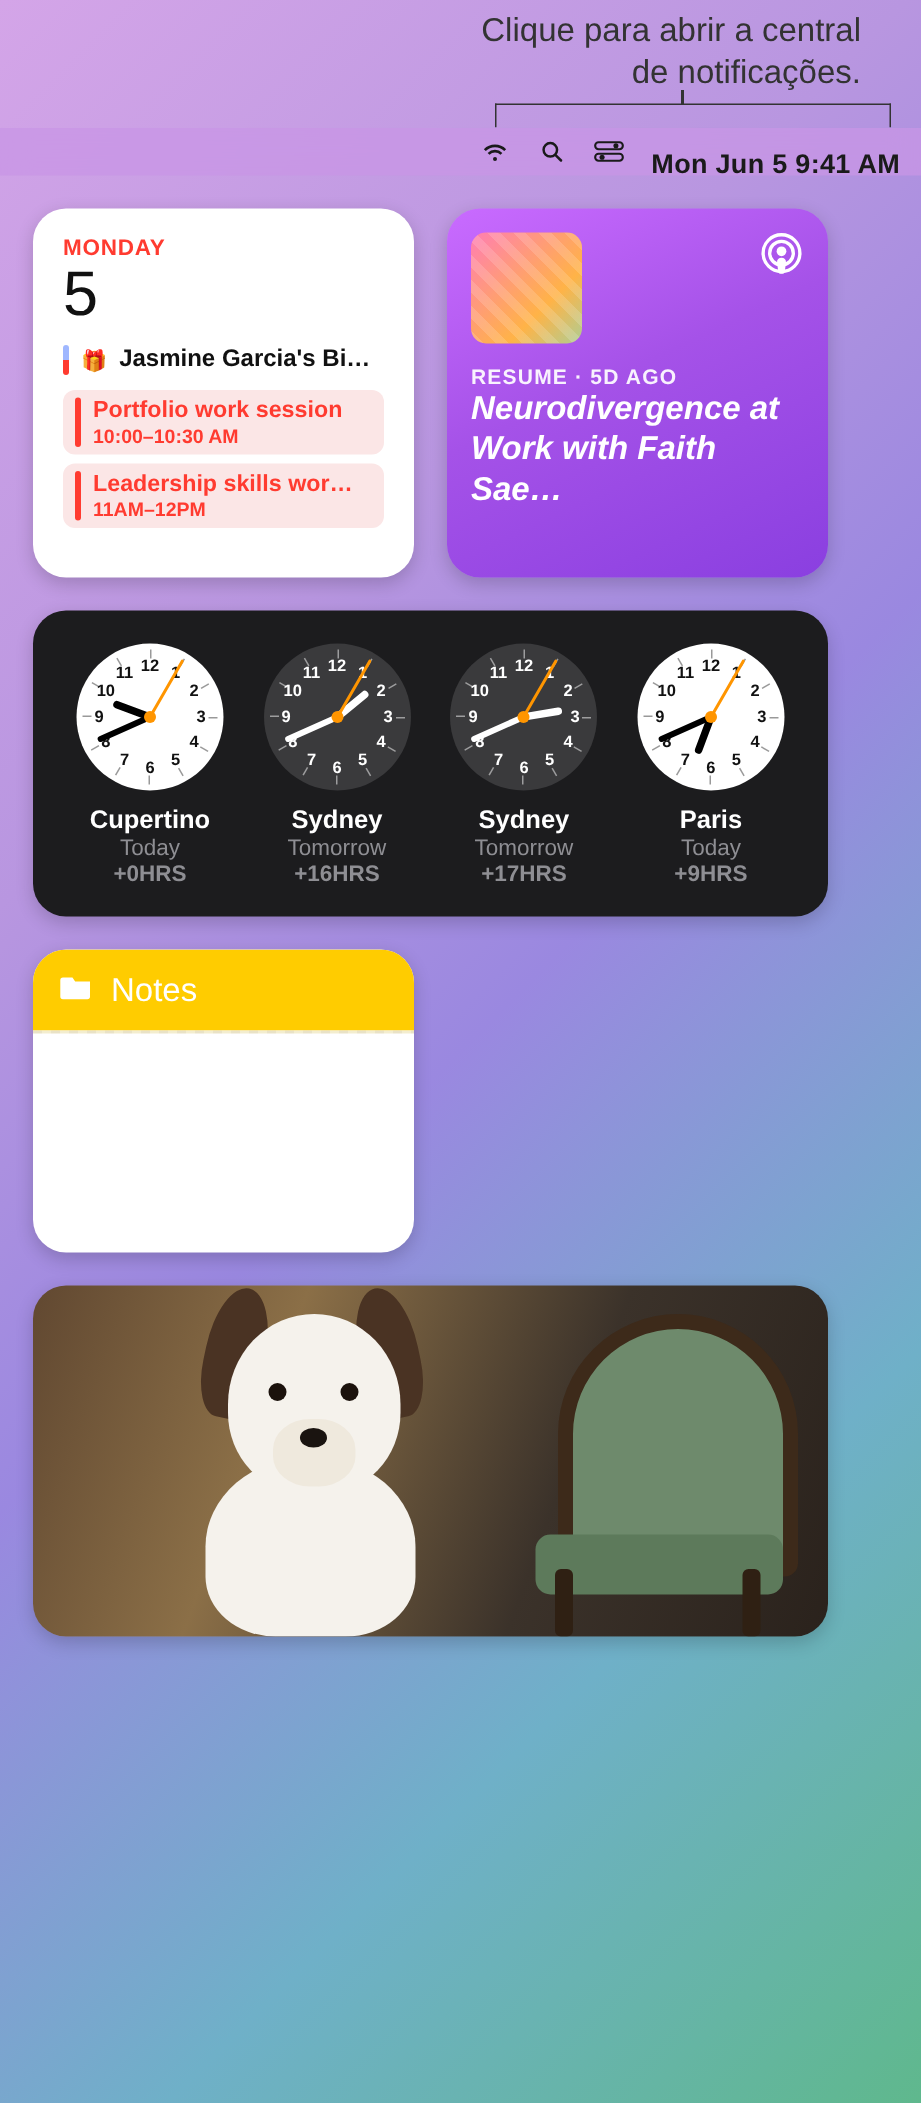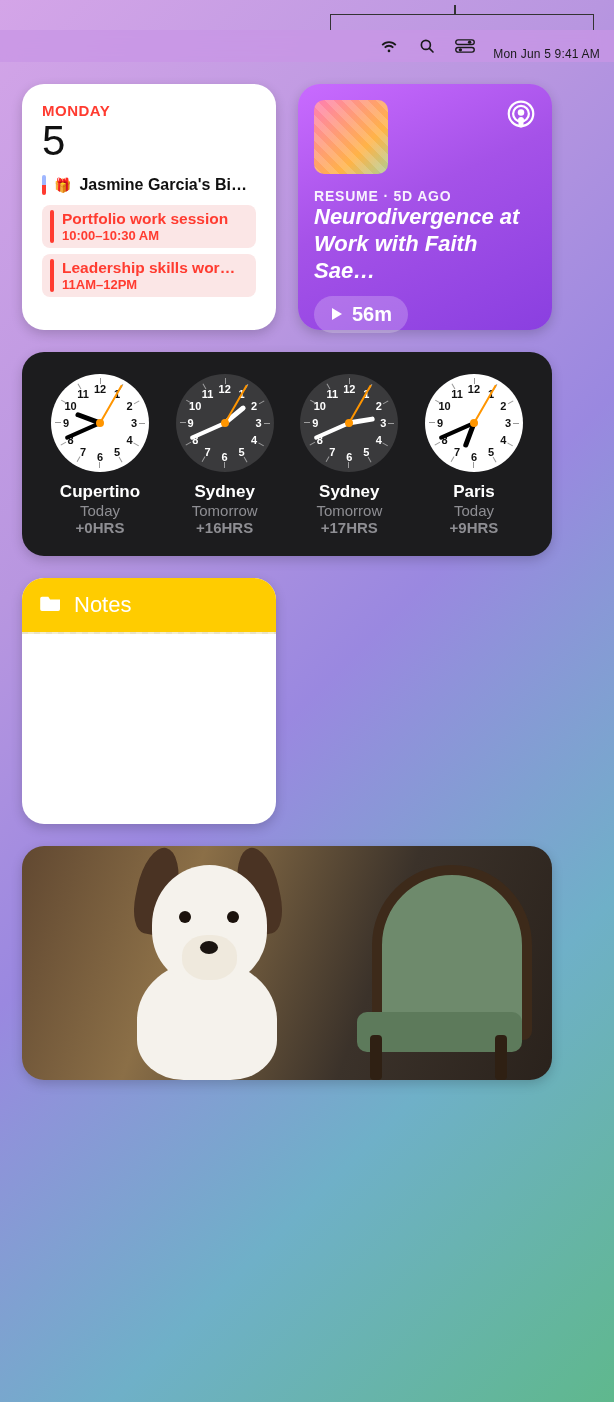--- a/index.html
+++ b/index.html
@@ -5,21 +5,21 @@
 * { margin: 0; padding: 0; box-sizing: border-box; font-family: -apple-system, 'Helvetica Neue', Arial, sans-serif; }
 body { width: 614px; height: 1402px; background: linear-gradient(135deg, #d4a5e8 0%, #b896e0 30%, #9a88e0 50%, #6fb0c8 75%, #5fb88d 100%); overflow: hidden; }
 
 .callout { padding: 6px 40px 6px 150px; font-size: 22px; color: #333; text-align: right; line-height: 1.25; }
 .callout-bracket { margin: 2px 20px 0 330px; height: 16px; border: 1.5px solid #333; border-bottom: none; position: relative; }
 .callout-bracket::before { content: ""; position: absolute; top: -10px; left: 47%; width: 1.5px; height: 10px; background: #333; }
 
 .menubar { height: 32px; background: rgba(200,150,230,0.75); backdrop-filter: blur(10px); display: flex; align-items: center; justify-content: flex-end; padding: 0 14px; gap: 18px; color: #1a1a1a; }
 .menubar .mitem { display: flex; align-items: center; }
 .menubar svg { width: 20px; height: 18px; }
-.datetime { font-size: 12px; font-weight: 400; letter-spacing: .2px; margin-top: 16px; }
+.datetime { font-size: 18px; font-weight: 700; letter-spacing: .2px; margin-top: 16px; }
 
 .widgets { padding: 22px; display: flex; flex-wrap: wrap; gap: 22px; }
 
 .card { border-radius: 22px; box-shadow: 0 4px 12px rgba(0,0,0,.18); }
 .cal { width: 254px; height: 246px; background: #fff; padding: 18px 20px 16px; display: flex; flex-direction: column; }
 .cal-day { color: #ff3b30; font-size: 15px; font-weight: 700; letter-spacing: .5px; }
 .cal-date { color: #111; font-size: 42px; font-weight: 400; line-height: 1.05; margin-bottom: 8px; }
 .cal-row { display: flex; align-items: center; gap: 8px; font-size: 16px; color: #111; padding: 4px 0; }
 .cal-row .bar { width: 4px; height: 20px; border-radius: 2px; background: linear-gradient(#9fb7ff 50%, #ff3b30 50%); }
 .cal-row .gift { color: #ff3b30; font-size: 14px; }
@@ -51,21 +51,21 @@
 .clk .sh { width: 2px; height: 44px; background: #ff9500; }
 .clk .pin { position: absolute; left: 50%; top: 50%; width: 8px; height: 8px; border-radius: 50%; background: #ff9500; transform: translate(-50%,-50%); }
 .clk .tick { position: absolute; left: 50%; top: 4px; width: 1px; height: 6px; background: rgba(0,0,0,.4); transform-origin: 0 45px; }
 .clk.dark .tick { background: rgba(255,255,255,.5); }
 .clk .num { position:absolute; font-size:11px; font-weight:600; color:#111; transform:translate(-50%,-50%); }
 .clk.dark .num { color:#fff; }
 .clk-city { font-size: 17px; font-weight: 700; }
 .clk-day { font-size: 15px; color: #8e8e93; font-weight: 500; }
 .clk-off { font-size: 15px; color: #8e8e93; font-weight: 600; }
 
-.notes { width: 254px; height: 246px; background: #fff; border-radius: 22px; overflow: hidden; display: flex; flex-direction: column; }
+.notes { width: 254px; height: 202px; background: #fff; border-radius: 22px; overflow: hidden; display: flex; flex-direction: column; }
 .notes-hd { background: #ffcc00; padding: 14px 18px; display: flex; align-items: center; gap: 12px; }
 .notes-hd svg { width: 22px; height: 18px; }
 .notes-hd .t { color: #fff; font-size: 22px; font-weight: 500; }
 .notes-rule { height: 2px; background: repeating-linear-gradient(90deg,#e9e2c6 0 6px,#f3edcf 6px 12px); }
 .notes-body { padding: 14px 18px 12px; flex: 1; display: flex; flex-direction: column; }
 .note-title { font-size: 20px; font-weight: 500; color: #111; line-height: 1.2; }
 .note-sub { font-size: 18px; color: #8b8b8b; margin-top: 2px; }
 .note-time { font-size: 17px; color: #6e6e6e; margin-top: auto; }
 
 .photo { width: 530px; height: 234px; border-radius: 22px; overflow: hidden; background: linear-gradient(110deg,#614831 0%, #8b6f47 30%, #3b322a 65%, #2a221c 100%); position: relative; }
@@ -83,20 +83,22 @@
 .photo .chair .seat { position:absolute; right:10px; bottom:28px; width:165px; height:40px; background:#5d7a5b; border-radius:10px; }
 .photo .chair .legL { position:absolute; right:150px; bottom:0; width:12px; height:45px; background:#2f2013; border-radius:4px; }
 .photo .chair .legR { position:absolute; right:25px; bottom:0; width:12px; height:45px; background:#2f2013; border-radius:4px; }
 
 .editw { margin: 10px auto 0; display: block; padding: 9px 24px; border-radius: 999px; border: none; background: rgba(130,175,130,.55); color: #334; font-size: 17px; font-weight: 500; }
 </style>
 </head>
 <body>
 
 <div class="callout">
+  <div>Clique para abrir a central</div>
+  <div>de notificações.</div>
 </div>
 <div class="callout-bracket"></div>
 
 <div class="menubar">
   <span class="mitem">
     <svg viewBox="0 0 24 20">
         <path d="M12 17.5a1.6 1.6 0 100-3.2 1.6 1.6 0 000 3.2zm-4.4-4.9a6.2 6.2 0 018.8 0l1.5-1.5a8.3 8.3 0 00-11.8 0l1.5 1.5zm-3-3a10.4 10.4 0 0114.8 0l1.5-1.5a12.5 12.5 0 00-17.8 0l1.5 1.5z" fill="#1a1a1a"></path>
       </svg>
   </span>
   <span class="mitem">
@@ -149,26 +151,20 @@
         <svg viewBox="0 0 24 24" fill="none" stroke="#fff" stroke-width="1.8">
             <circle cx="12" cy="10" r="2.6" fill="#fff" stroke="none"></circle>
             <path d="M12 13.5c-1.5 0-2.4 1-2.4 2.3l.7 5.2c.1.7.7 1 1.7 1s1.6-.3 1.7-1l.7-5.2c0-1.3-.9-2.3-2.4-2.3z" fill="#fff" stroke="none"></path>
             <circle cx="12" cy="11" r="6.3"></circle>
             <circle cx="12" cy="11" r="9.8"></circle>
           </svg>
       </span>
     </div>
     <div class="pod-meta">RESUME · 5D AGO</div>
     <div class="pod-title">Neurodivergence at Work with Faith Sae…</div>
-    <div class="pod-pill">
-      <span><svg viewBox="0 0 12 14">
-            <path d="M1 1l10 6-10 6z" fill="#fff"></path>
-          </svg></span>
-      <span>56m</span>
-    </div>
   </div>
 
   <div class="card clocks" id="clocks-host">
       <div class="clk">
         <div class="face">
           <div class="tick" style="transform: rotate(0deg);"></div>
           <div class="num" style="left: 49px; top: 15px;">12</div>
           <div class="tick" style="transform: rotate(30deg);"></div>
           <div class="num" style="left: 66px; top: 19.5551px;">1</div>
           <div class="tick" style="transform: rotate(60deg);"></div>

